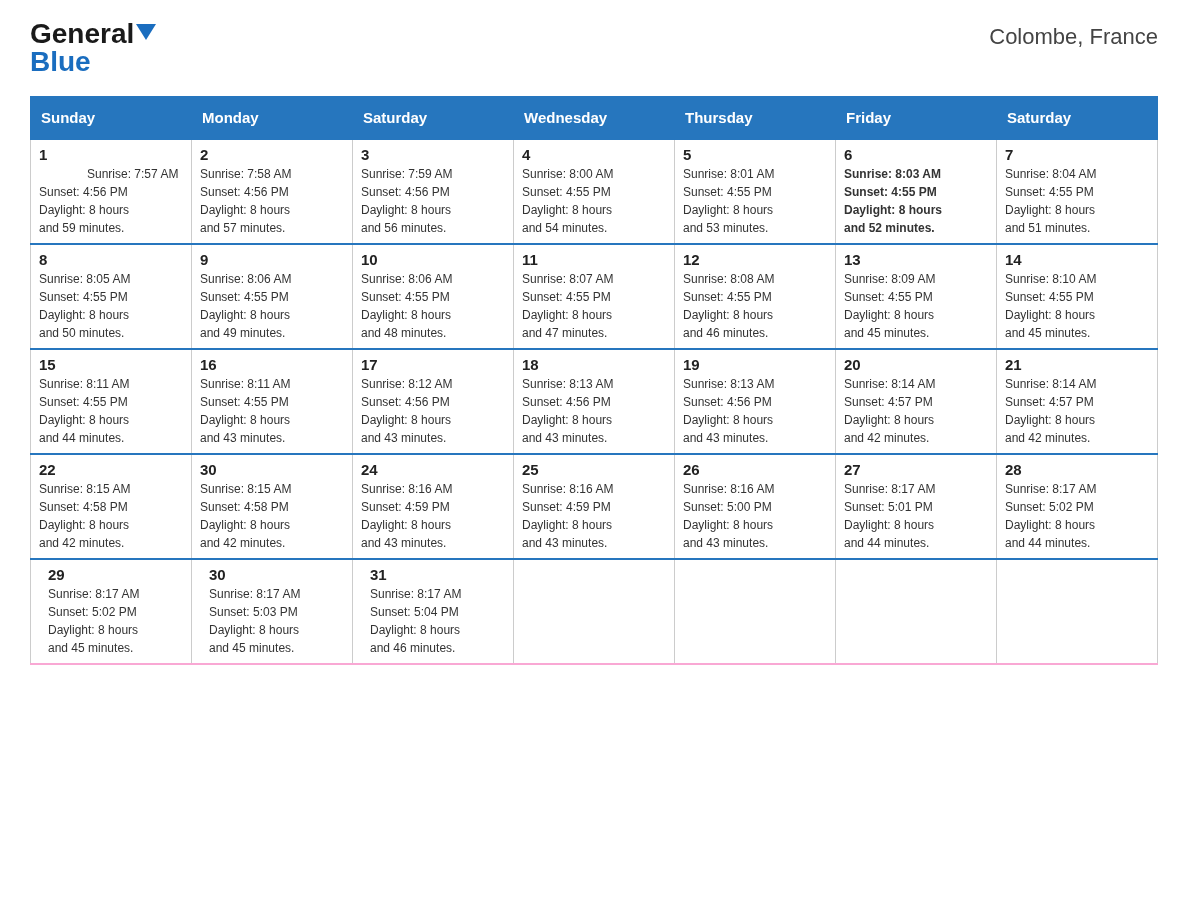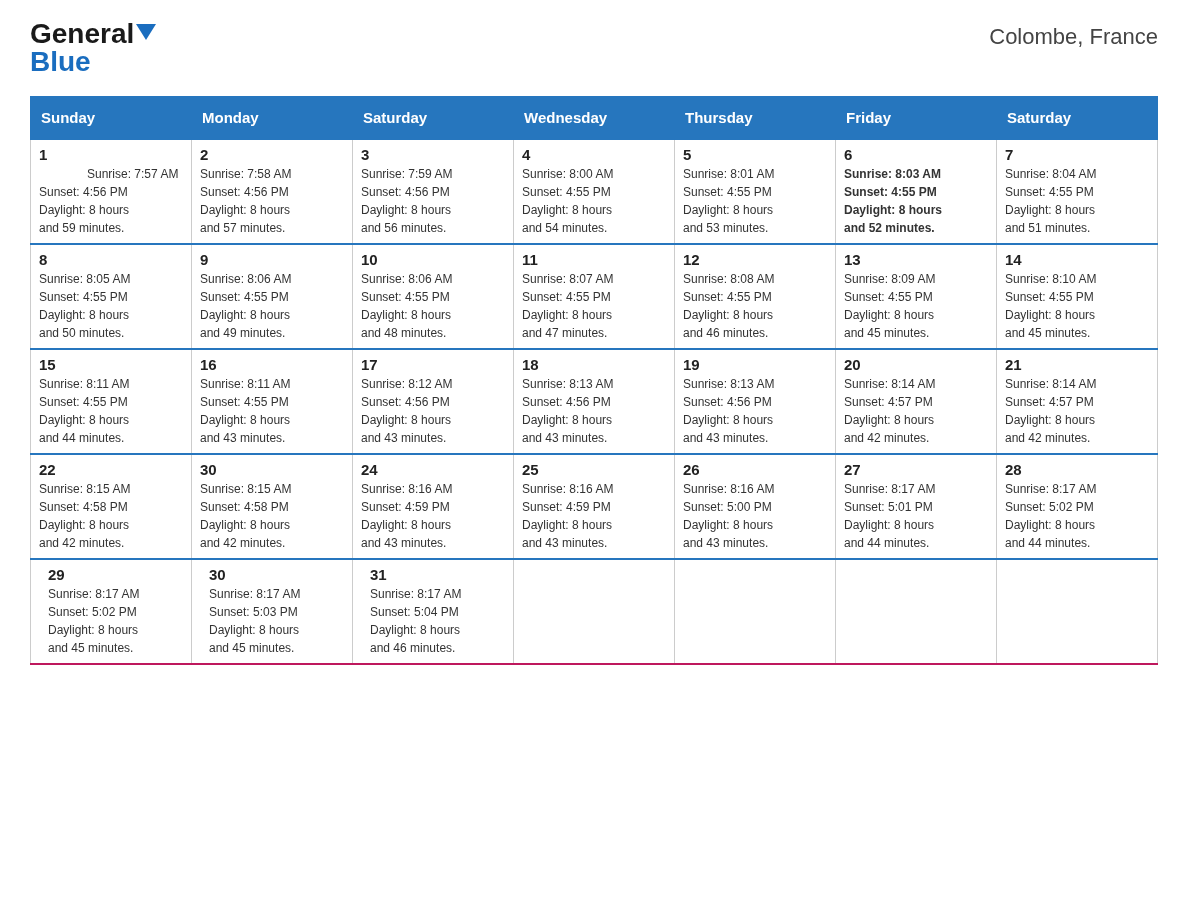--- a/index.html
+++ b/index.html
@@ -86,21 +86,21 @@
       font-weight: bold;
       display: block;
       margin-bottom: 2px;
     }
     tbody tr td .day-info {
       font-size: 12px;
       color: #333;
       line-height: 1.5;
     }
     tbody tr:last-child td {
-      border-bottom: 2px solid #be185d;
+      border-bottom: 2px solid #f9a8d4;
       padding-left: 17px;
     }
     tbody tr td:first-child {
       border-left: 1px solid #ccc;
     }
     
     tbody tr td {
       border-top: 2px solid #2676be;
     }
     .empty-cell {

